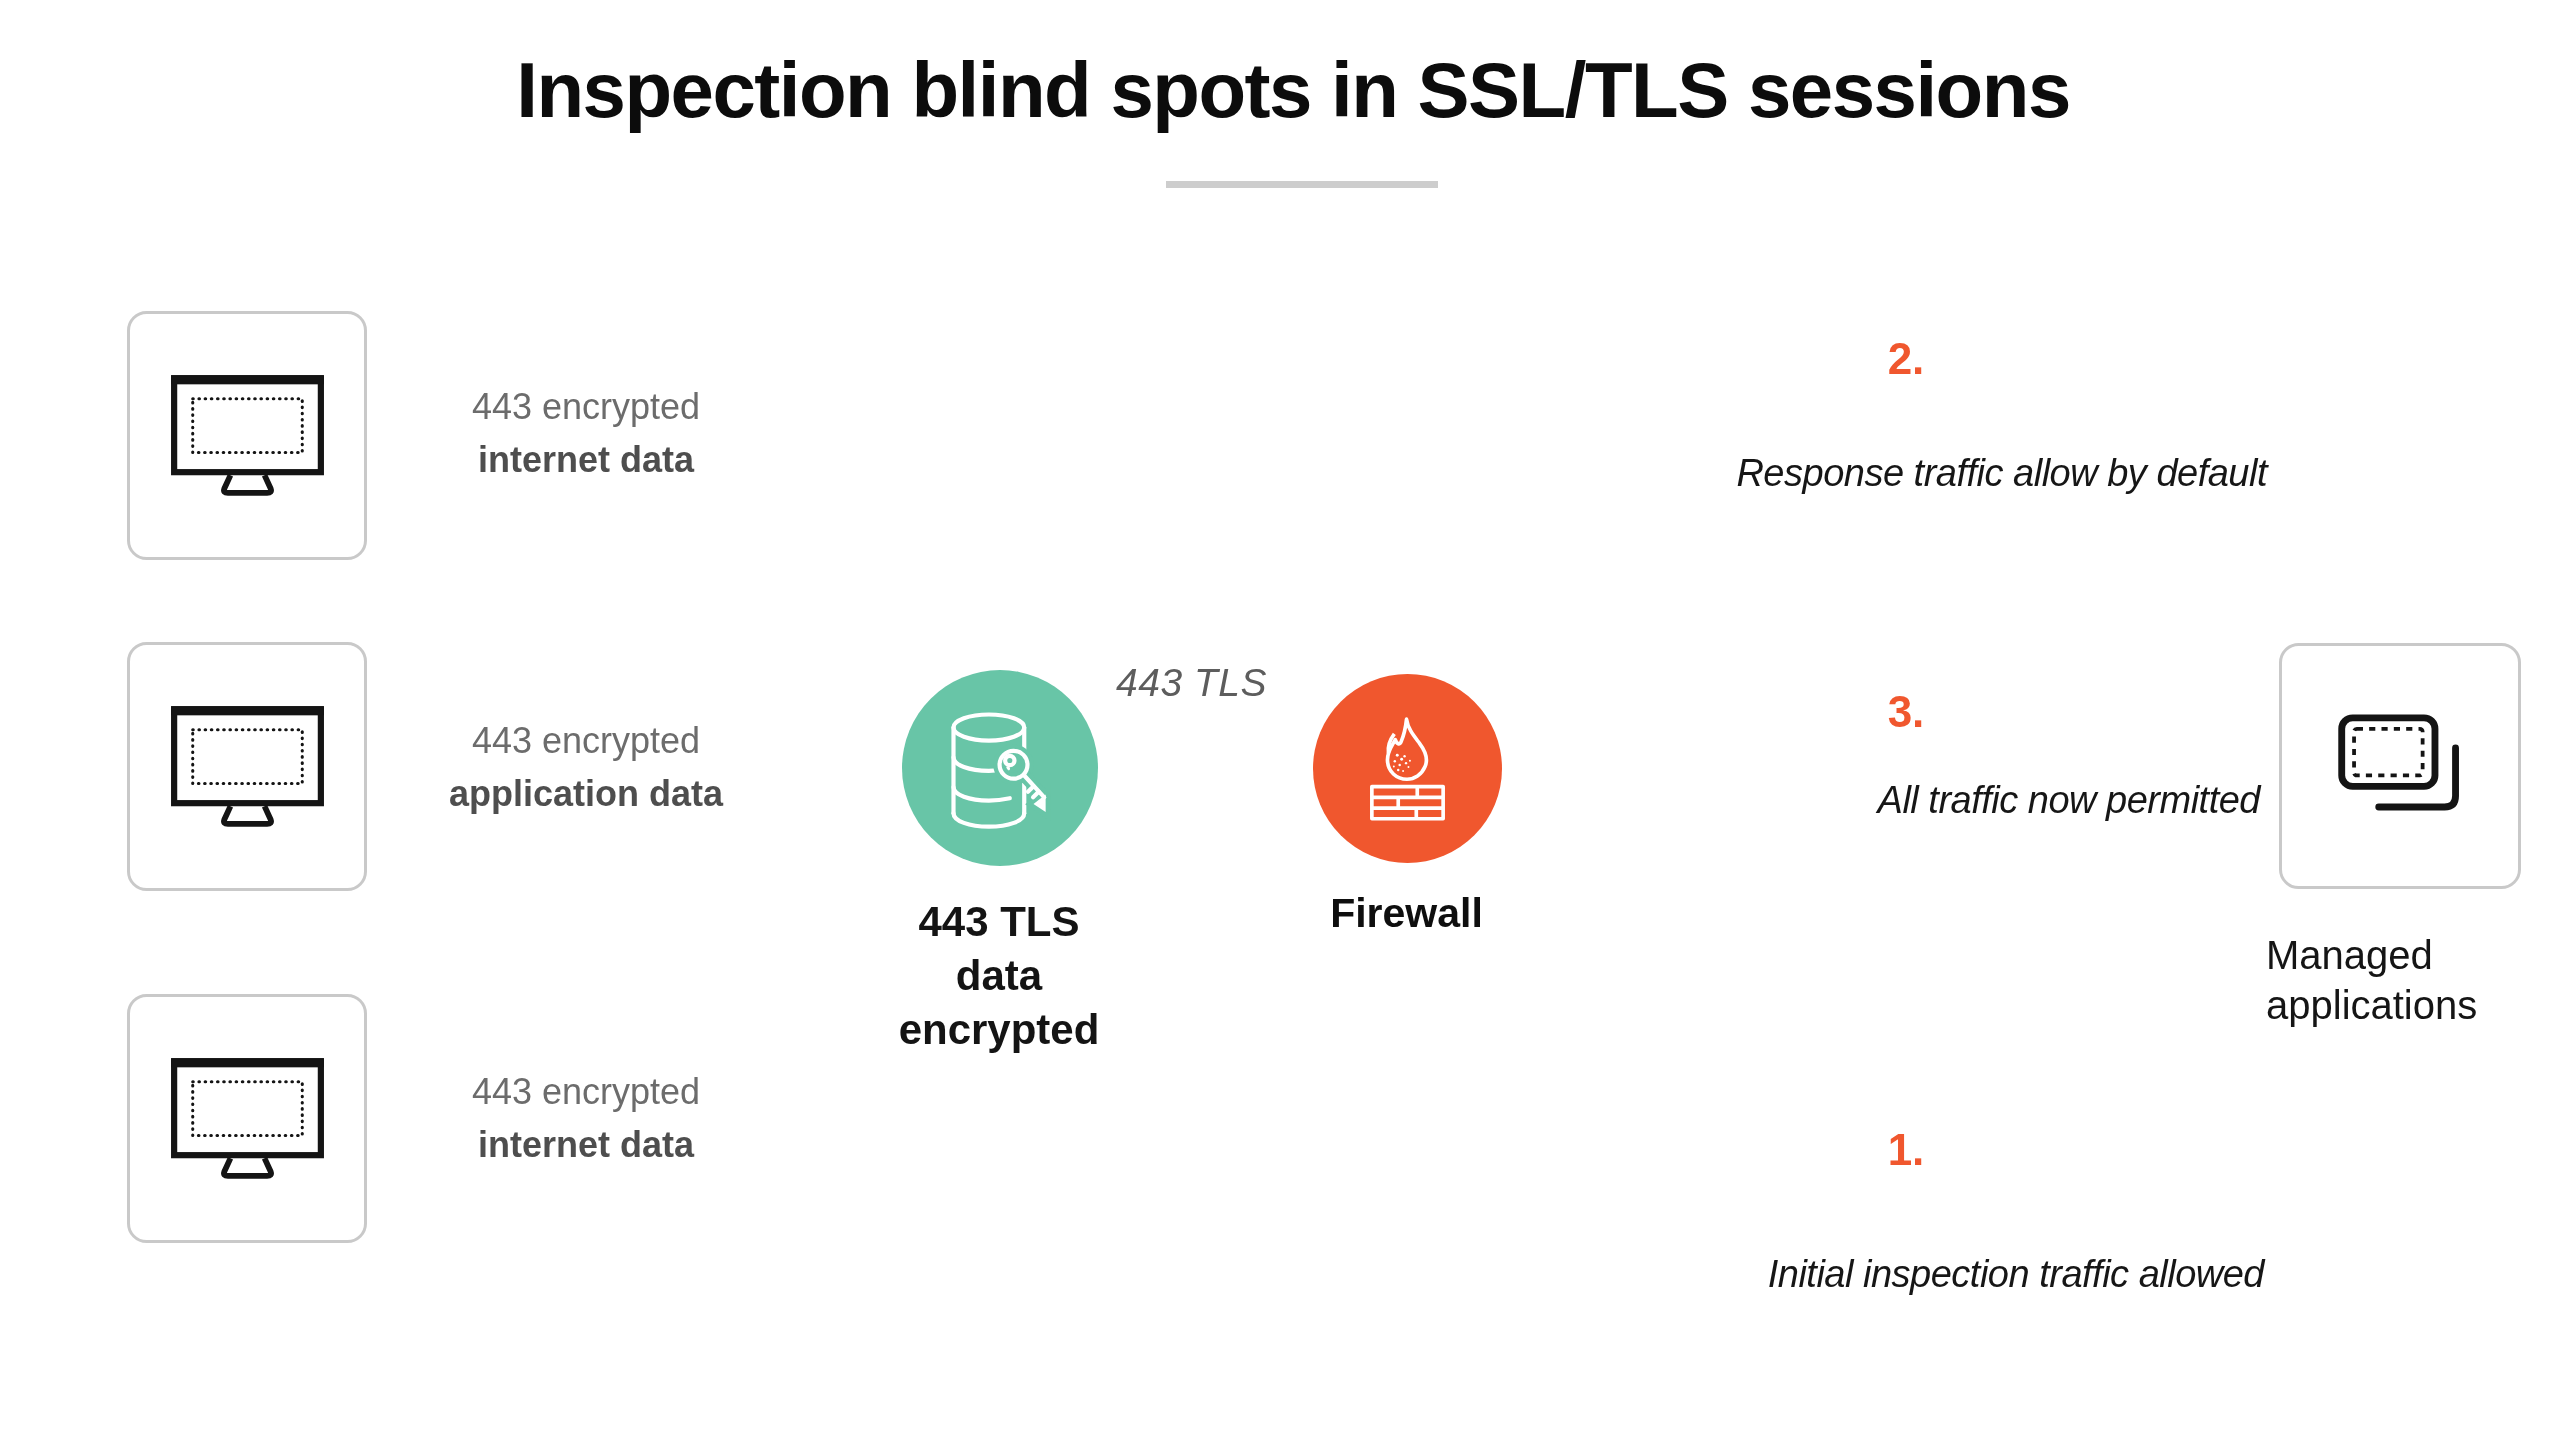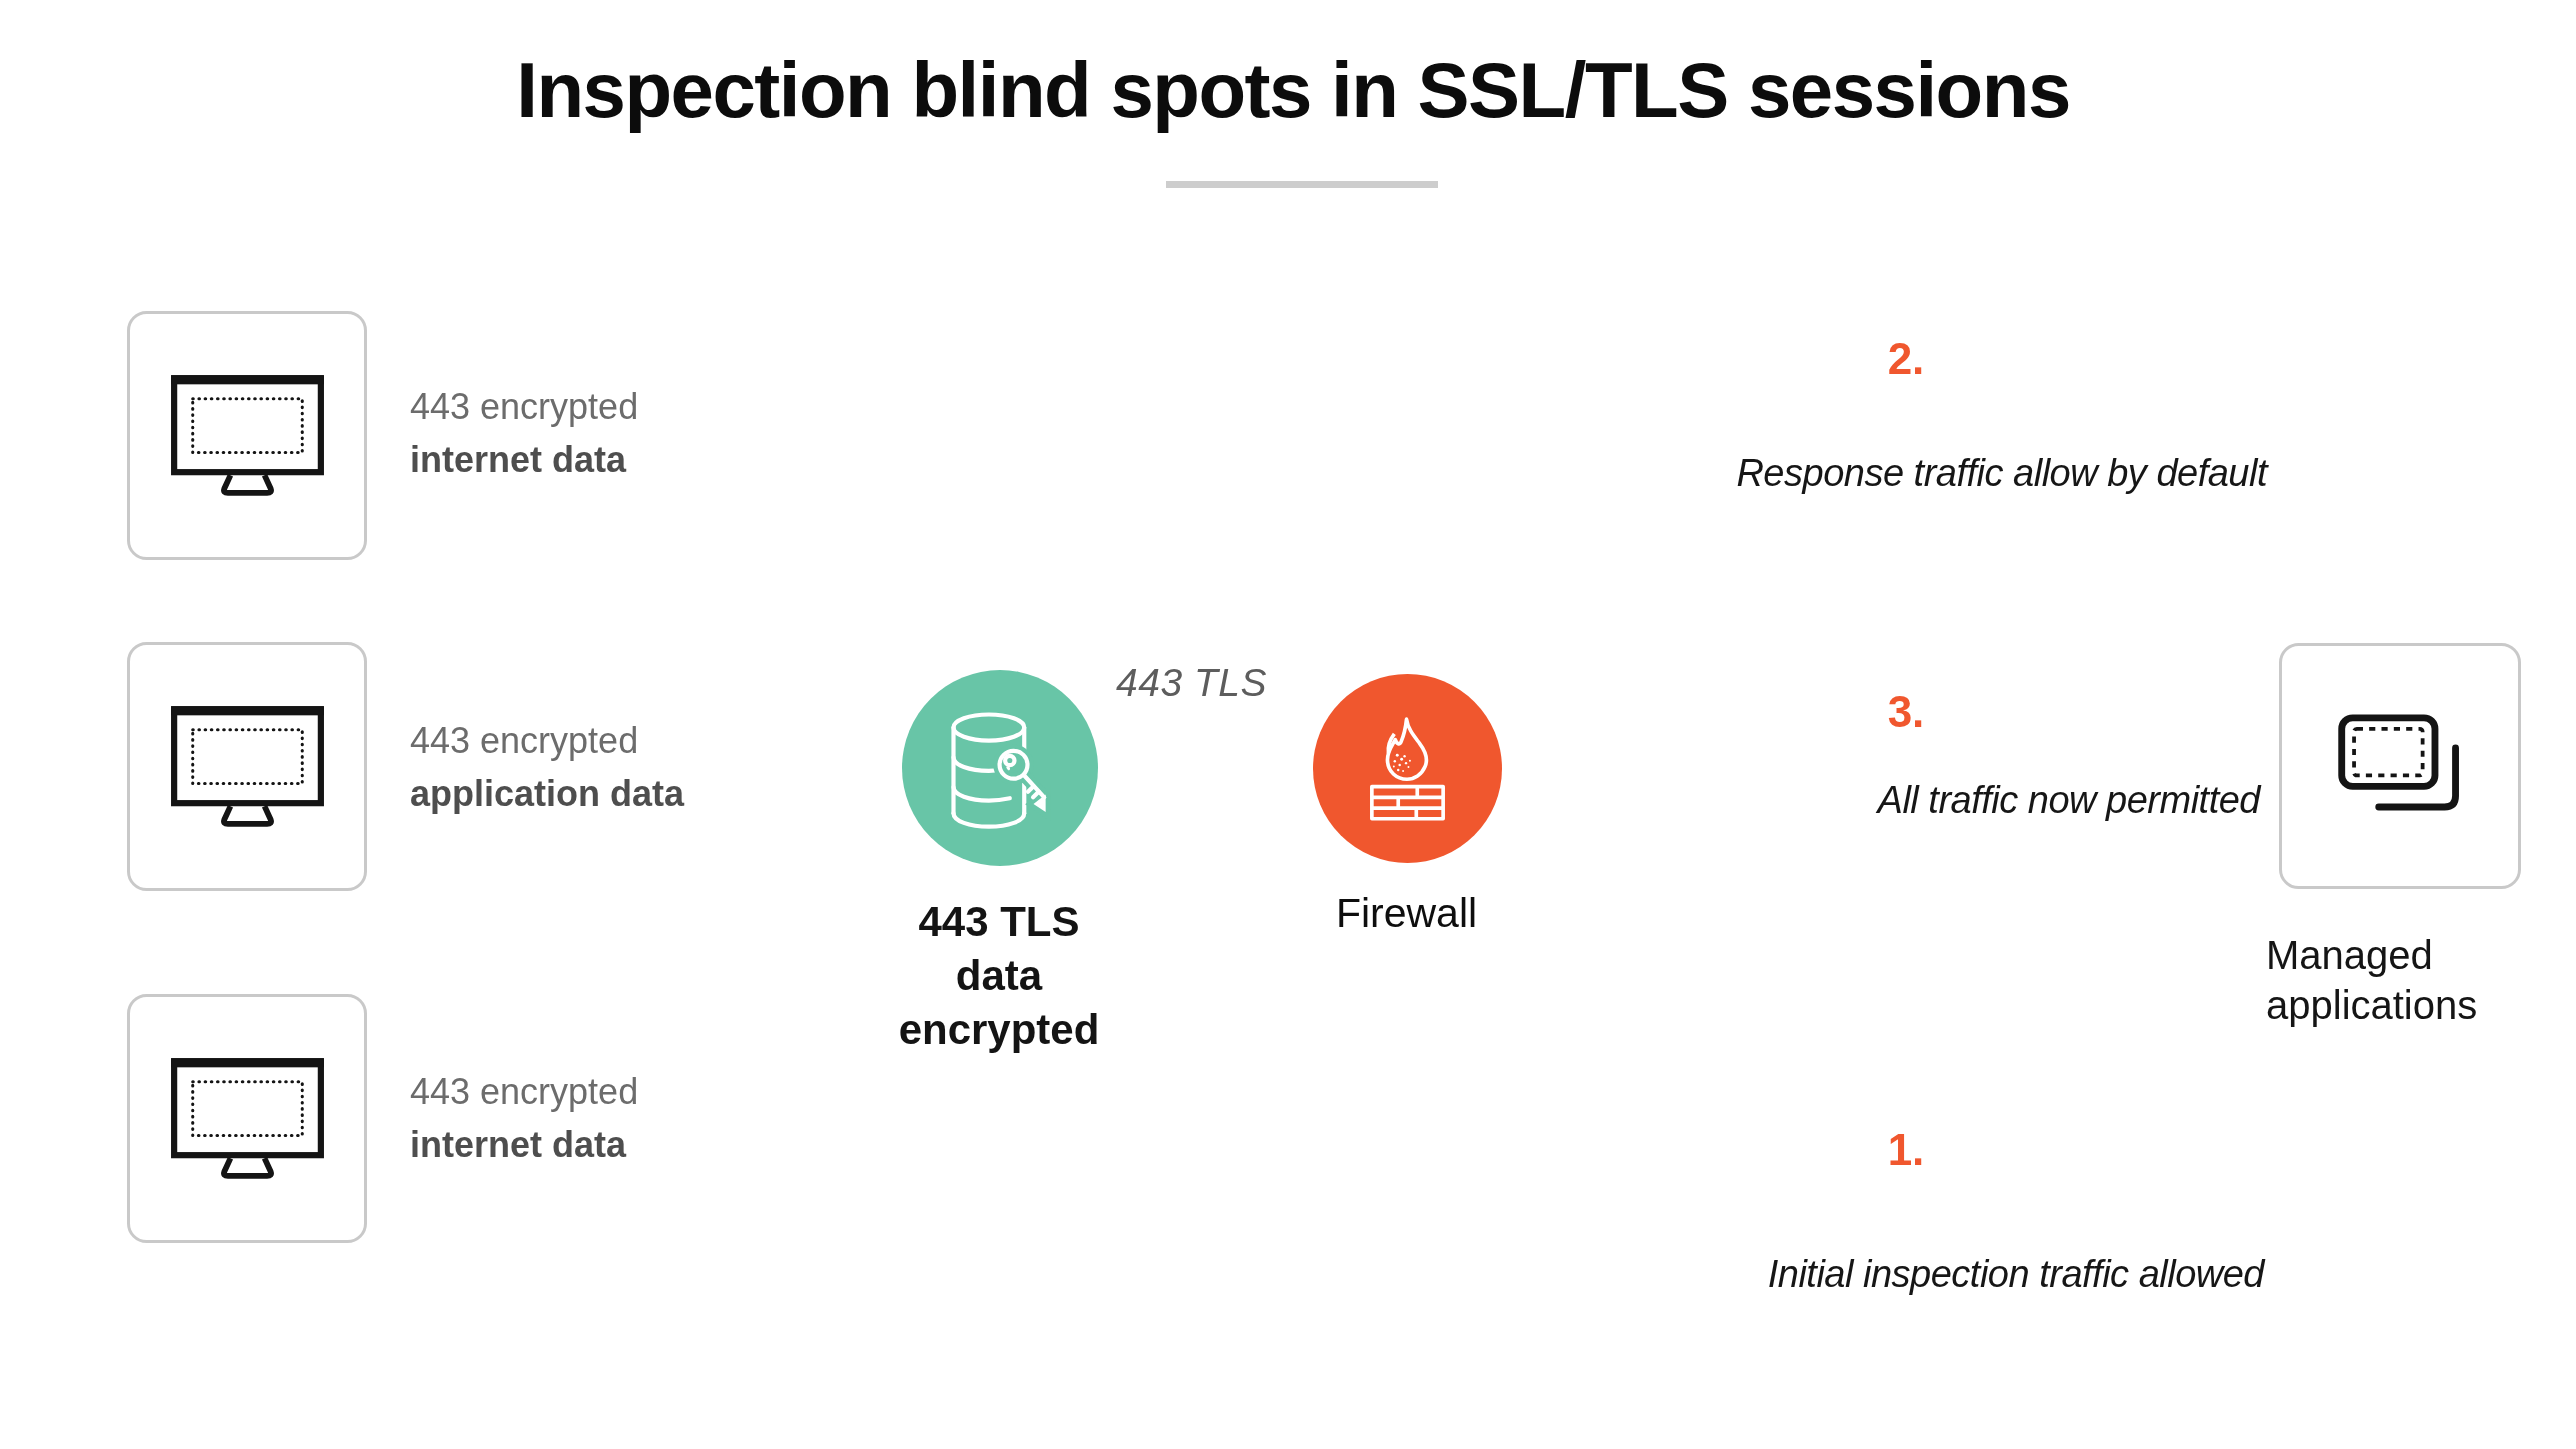--- a/index.html
+++ b/index.html
@@ -13,31 +13,31 @@
     font-size:78px;font-weight:bold;letter-spacing:-1.5px;color:#0c0c0c;
   }
   .title-underline{left:1166px;top:181px;width:272px;height:7.2px;background:#cdcdcd;}
   .wires{left:0;top:0;width:2576px;height:1449px;}
   .wires path{fill:none;}
   .node-box{
     width:240px;height:249px;border:3.6px solid #c9c9c9;border-radius:19.6px;background:#fff;
     box-sizing:border-box;display:flex;align-items:center;justify-content:center;
   }
   .src-box{left:127px;}
-  .src-label{left:410px;width:392px;line-height:53px;white-space:nowrap;}
+  .src-label{left:390px;width:392px;line-height:53px;white-space:nowrap;text-align:center;}
   .src-label .l1{display:block;font-size:36px;color:#6c6c6c;}
   .src-label .l2{display:block;font-size:36px;font-weight:bold;color:#4e4e4e;}
   .circle-node{border-radius:50%;display:flex;align-items:center;justify-content:center;}
   .tls-circle{left:902px;top:670px;width:196px;height:196px;background:#68C5A7;}
   .fw-circle{left:1313px;top:674px;width:189px;height:189px;background:#F0572E;}
   .tls-label{left:829px;top:895px;width:340px;text-align:center;
     font-size:42px;font-weight:bold;color:#141414;line-height:54px;}
   .tls-label span{display:block;}
   .tls-arrow-label{left:1116px;top:661px;font-size:39px;font-style:italic;color:#5d5d5d;letter-spacing:0.5px;}
-  .fw-label{left:1252px;top:890px;width:309px;text-align:center;font-size:41px;font-weight:normal;color:#0e0e0e;}
+  .fw-label{left:1252px;top:890px;width:309px;text-align:center;font-size:41px;font-weight:bold;color:#0e0e0e;}
   .managed-box{left:2279px;top:643px;width:242px;height:246px;}
   .managed-label{left:2266px;top:930px;width:268px;
     font-size:40px;color:#151515;line-height:50px;}
   .managed-label span{display:block;}
   .flow-num{width:258px;text-align:center;font-size:44px;font-weight:bold;color:#F0572E;}
   .flow-caption{width:721px;text-align:right;font-size:38px;font-style:italic;color:#161616;letter-spacing:-0.5px;}
   .num-2{left:1777px;top:334px;}
   .cap-2{left:1546px;top:452px;}
   .num-3{left:1777px;top:687px;}
   .cap-3{left:1539px;top:779px;}

